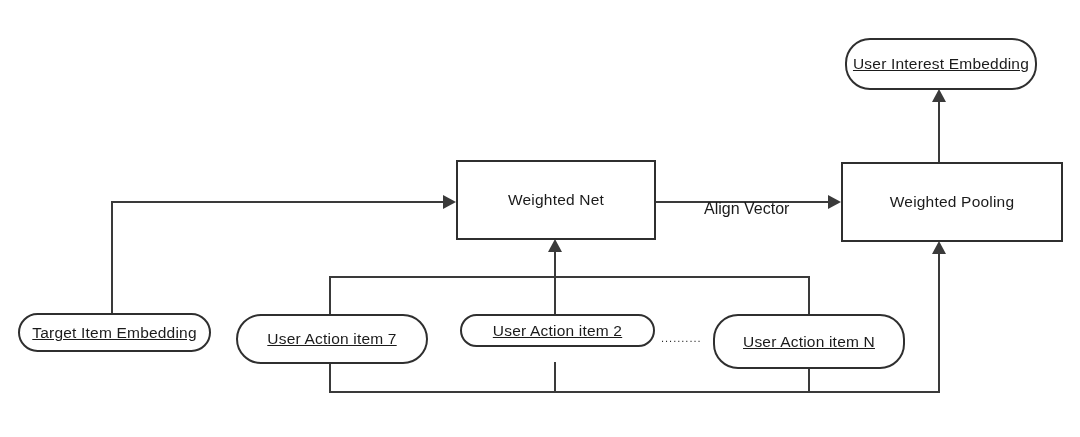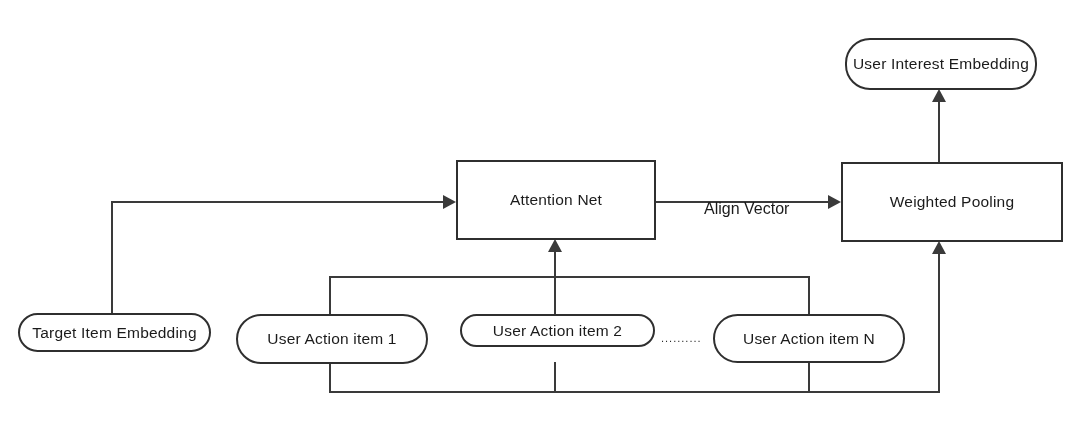--- a/index.html
+++ b/index.html
@@ -22,21 +22,21 @@
     border: 2px solid #2f2f2f;
     display: flex;
     align-items: center;
     justify-content: center;
     font-size: 15.5px;
     color: #1b1b1b;
     z-index: 2;
     white-space: nowrap;
     letter-spacing: 0.2px;
   }
-  .pill { border-radius: 25px; }
+  .pill { border-radius: 25px; text-decoration: underline; }
   .line {
     position: absolute;
     background: #3a3a3a;
     z-index: 1;
   }
   .h { height: 2px; }
   .v { width: 2px; }
   .arrow {
     position: absolute;
     width: 0;
@@ -101,36 +101,36 @@
   <div class="arrow up" style="left:932px; top:241px;"></div>
 
   <div class="edge-label" style="left:704px; top:168px;">Align Vector</div>
   <div class="ellipsis-label" style="left:661px; top:332px;">..........</div>
 
   <div class="node pill" style="left:845px; top:38px; width:192px; height:52px;">
     <span>User Interest Embedding</span>
   </div>
 
   <div class="node" style="left:456px; top:160px; width:200px; height:80px;">
-    <span>Attention Net</span>
+    <span>Weighted Net</span>
   </div>
 
   <div class="node" style="left:841px; top:162px; width:222px; height:80px;">
     <span>Weighted Pooling</span>
   </div>
 
   <div class="node pill" style="left:18px; top:313px; width:193px; height:39px;">
     <span>Target Item Embedding</span>
   </div>
 
   <div class="node pill" style="left:236px; top:314px; width:192px; height:50px;">
-    <span>User Action item 1</span>
+    <span>User Action item 7</span>
   </div>
 
   <div class="node pill" style="left:460px; top:314px; width:195px; height:33px;">
     <span>User Action item 2</span>
   </div>
 
-  <div class="node pill" style="left:713px; top:314px; width:192px; height:49px;">
+  <div class="node pill" style="left:713px; top:314px; width:192px; height:55px;">
     <span>User Action item N</span>
   </div>
 
 </div>
 
 </body></html>

